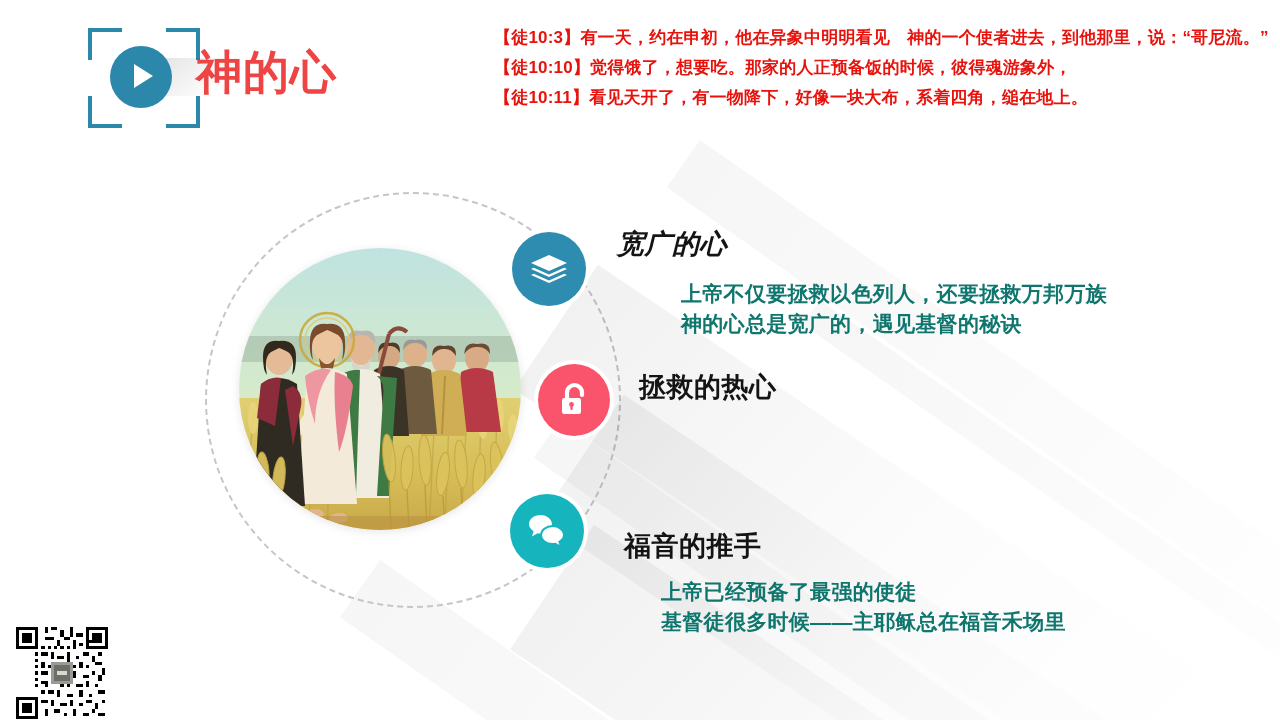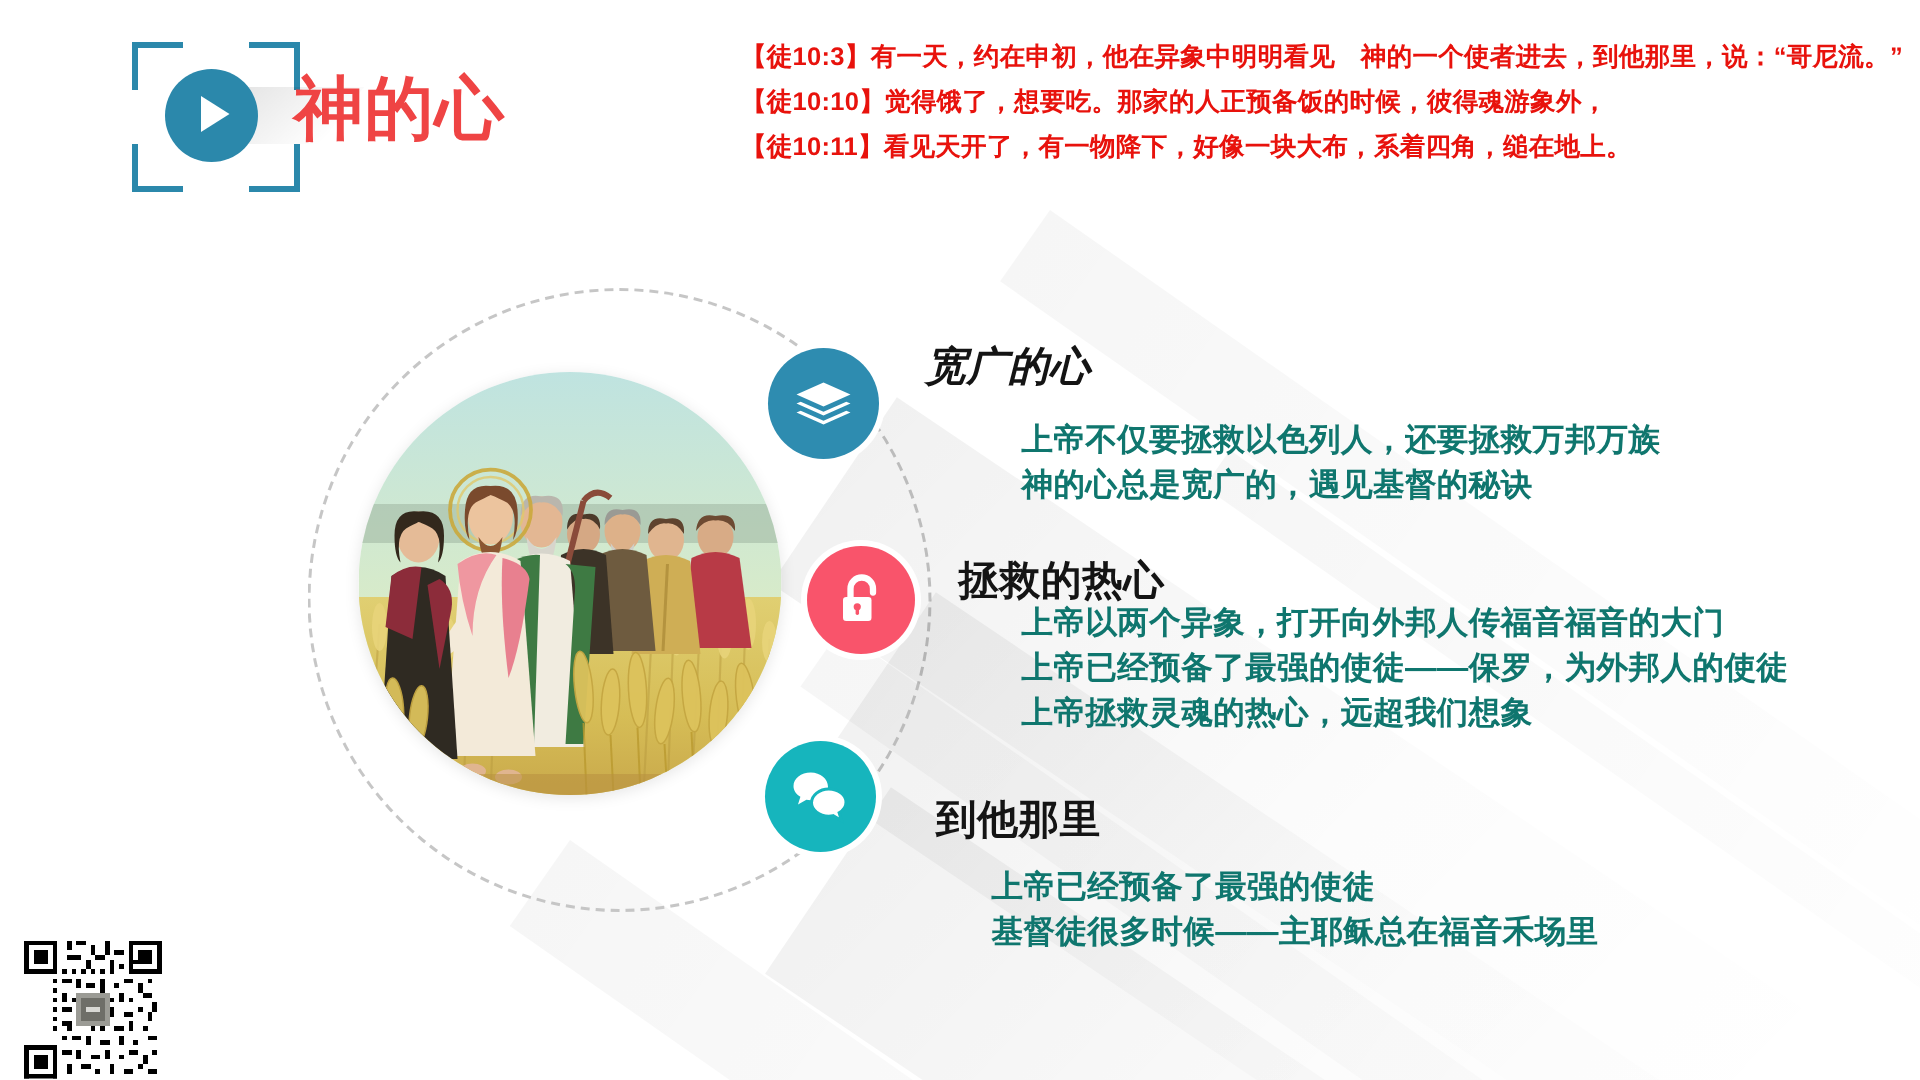--- a/index.html
+++ b/index.html
@@ -416,40 +416,35 @@
       <svg width="36" height="40" viewBox="0 0 36 40" fill="none">
         <path d="M11 18 L11 12.5 a7.5 7.5 0 0 1 15 0 L26 15" stroke="#ffffff" stroke-width="4.2" stroke-linecap="round"></path>
         <rect x="6" y="18" width="19" height="16" rx="2.2" fill="#ffffff"></rect>
         <circle cx="15.5" cy="24.5" r="2.4" fill="#f9546b"></circle>
         <rect x="14.4" y="25" width="2.3" height="5" rx="1.1" fill="#f9546b"></rect>
       </svg>
     </div>
   </div>
 
   <div class="section-head" style="left:639px; top:357px;margin-top:12px;">拯救的热心</div>
-  <div class="section-lines" style="left:681px; top:401px;">
-    <div>上帝以两个异象，打开向外邦人传福音福音的大门</div>
-    <div>上帝已经预备了最强的使徒——保罗，为外邦人的使徒</div>
-    <div>上帝拯救灵魂的热心，远超我们想象</div>
-  </div>
 
   <div class="node" style="left:506px; top:490px; width:82px; height:82px;">
     <div class="node-inner" style="width:74px; height:74px; background:#16b5bd;">
       <svg width="40" height="36" viewBox="0 0 40 36" fill="#ffffff">
         <path d="M13.5 2 C7 2 2 6 2 11 C2 14 3.8 16.6 6.6 18.2 L5 23.4 L10.6 20.2
                  C11.5 20.4 12.5 20.5 13.5 20.5 C20 20.5 25 16.5 25 11.5
                  C25 6.3 20 2 13.5 2 Z"></path>
         <path d="M25.5 13 C31.8 13 37 17 37 21.8 C37 24.7 35.2 27.2 32.4 28.8 L34 34
                  L28.4 30.8 C27.5 31 26.5 31.1 25.5 31.1 C19.2 31.1 14 27 14 22.2
                  C14 17.3 19.2 13 25.5 13 Z" stroke="#16b5bd" stroke-width="2"></path>
       </svg>
     </div>
   </div>
 
-  <div class="section-head" style="left:624px; top:528px;">到他那里</div>
+  <div class="section-head" style="left:624px; top:528px;">福音的推手</div>
   <div class="section-lines" style="left:661px; top:577px;">
     <div>上帝已经预备了最强的使徒</div>
     <div>基督徒很多时候——主耶稣总在福音禾场里</div>
   </div>
 
   <div class="qr">
     <svg viewBox="0 0 29 29" shape-rendering="crispEdges">
       <rect width="29" height="29" fill="#ffffff"></rect>
       <g fill="#000000">
 

